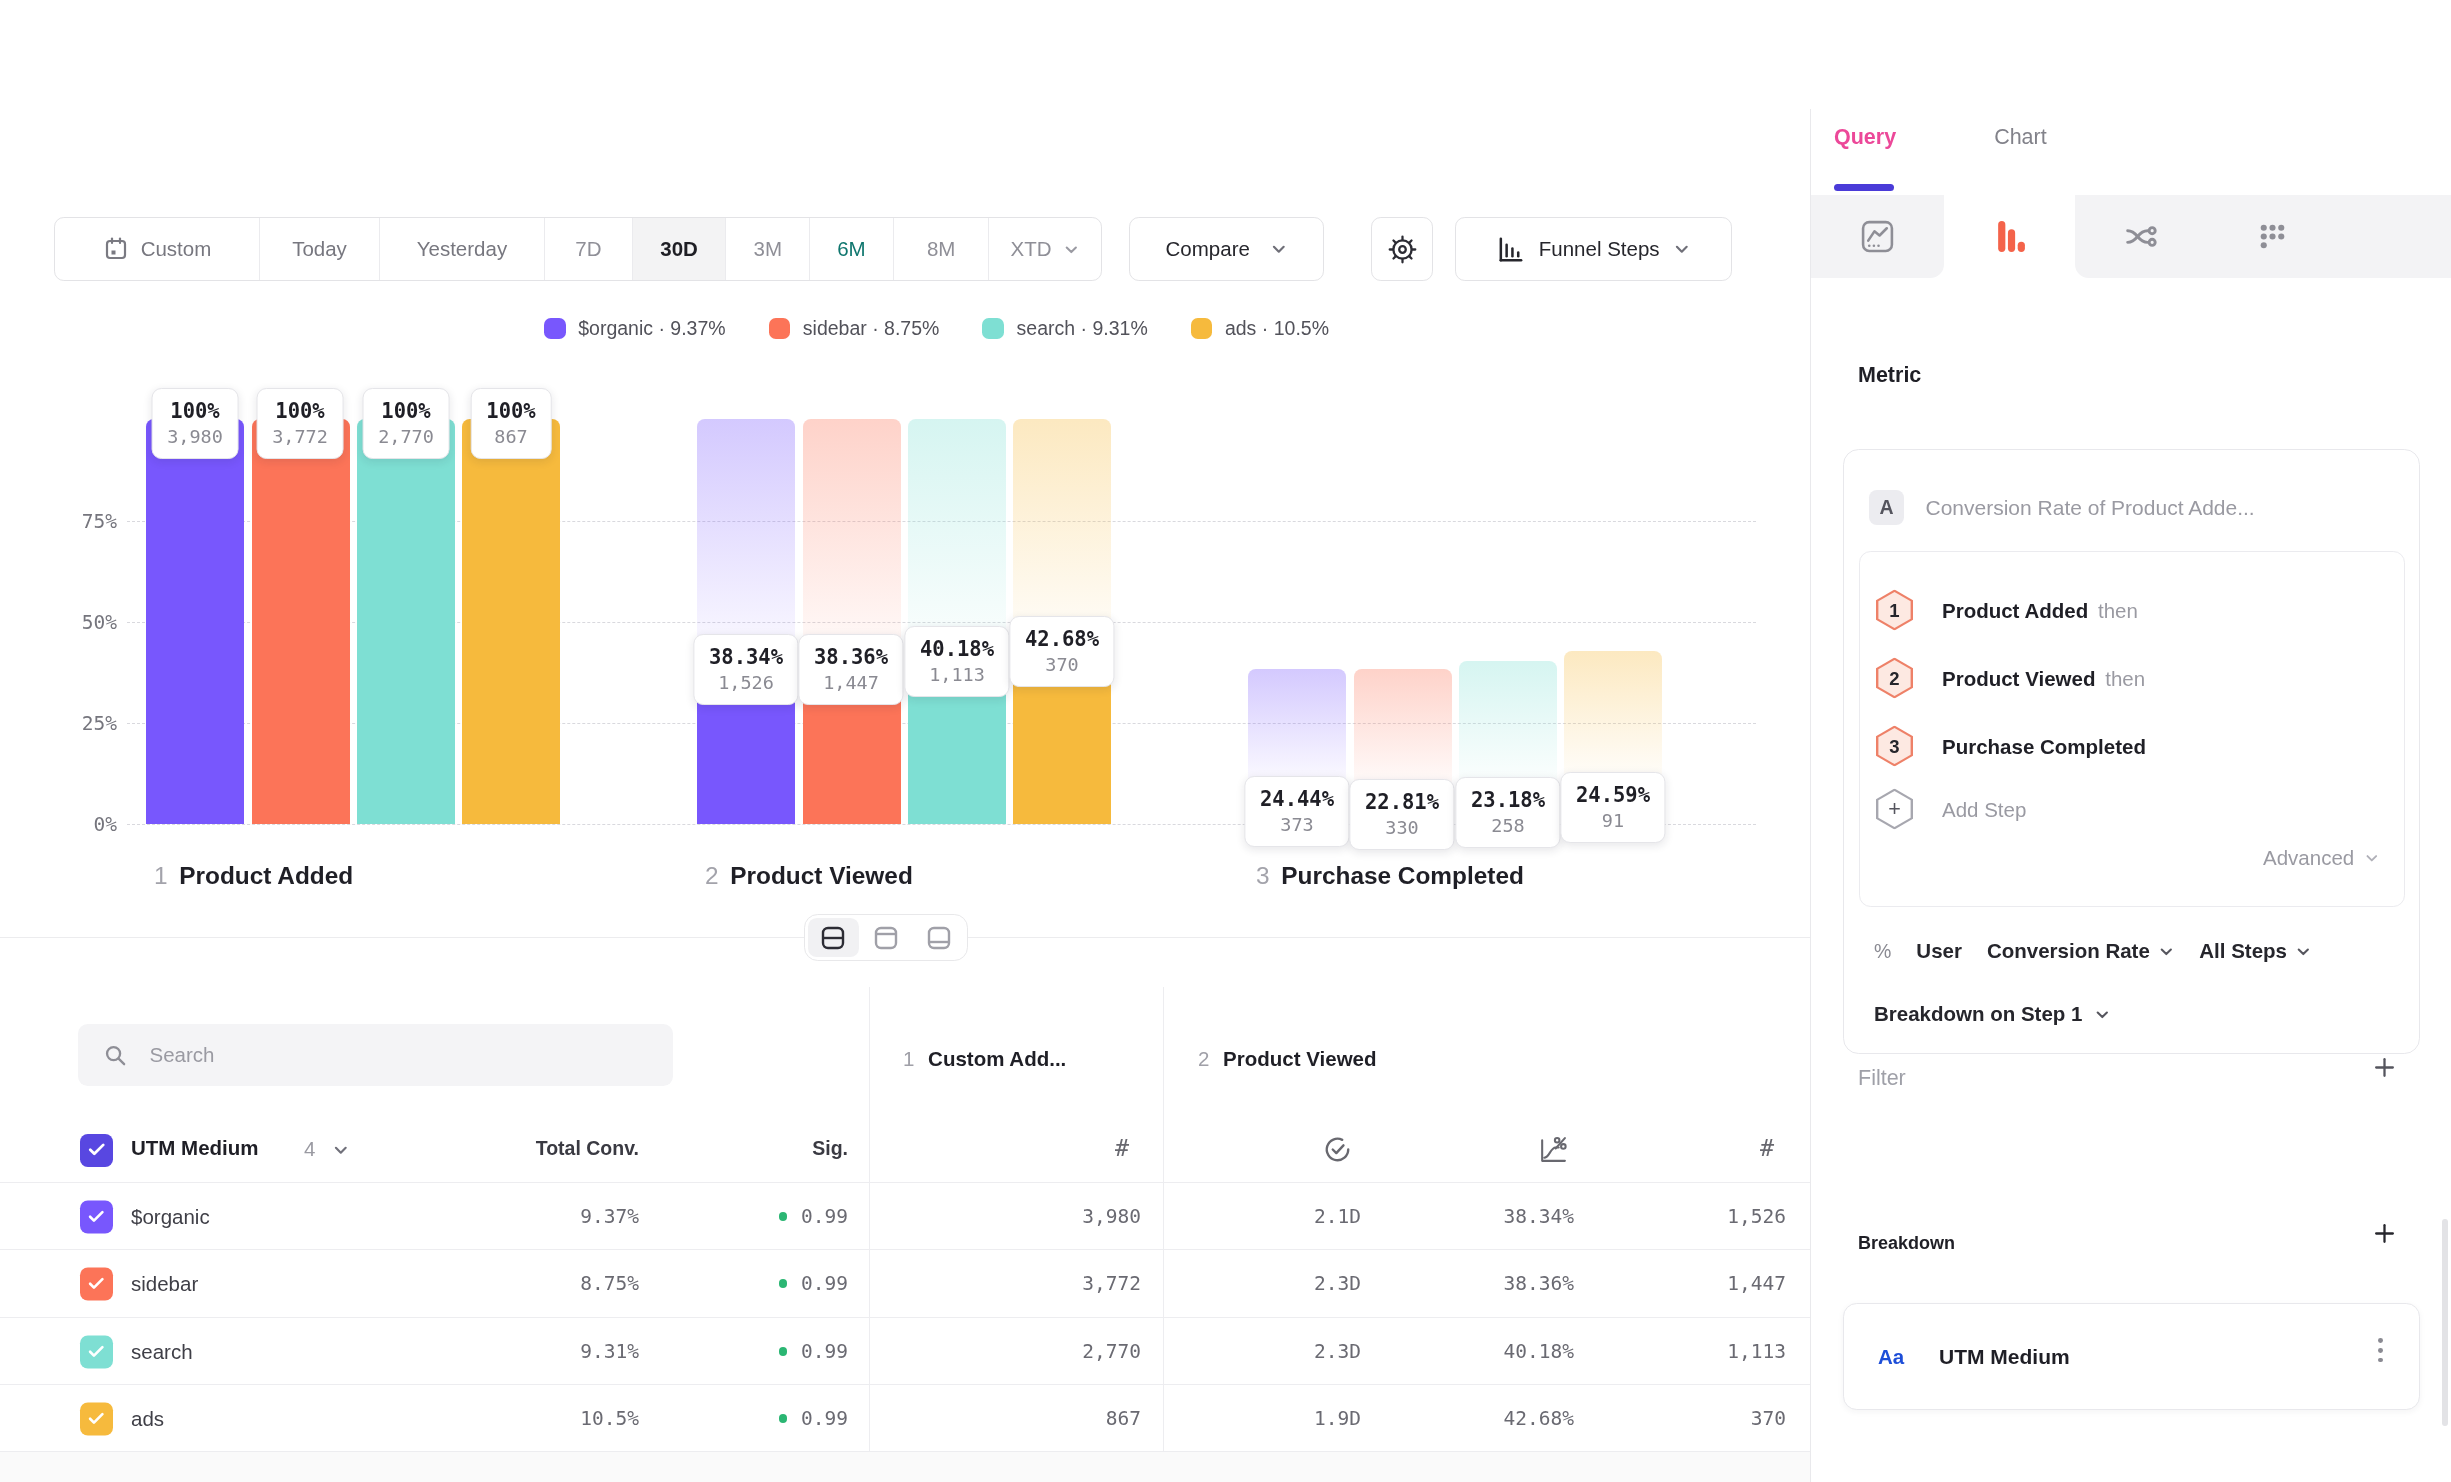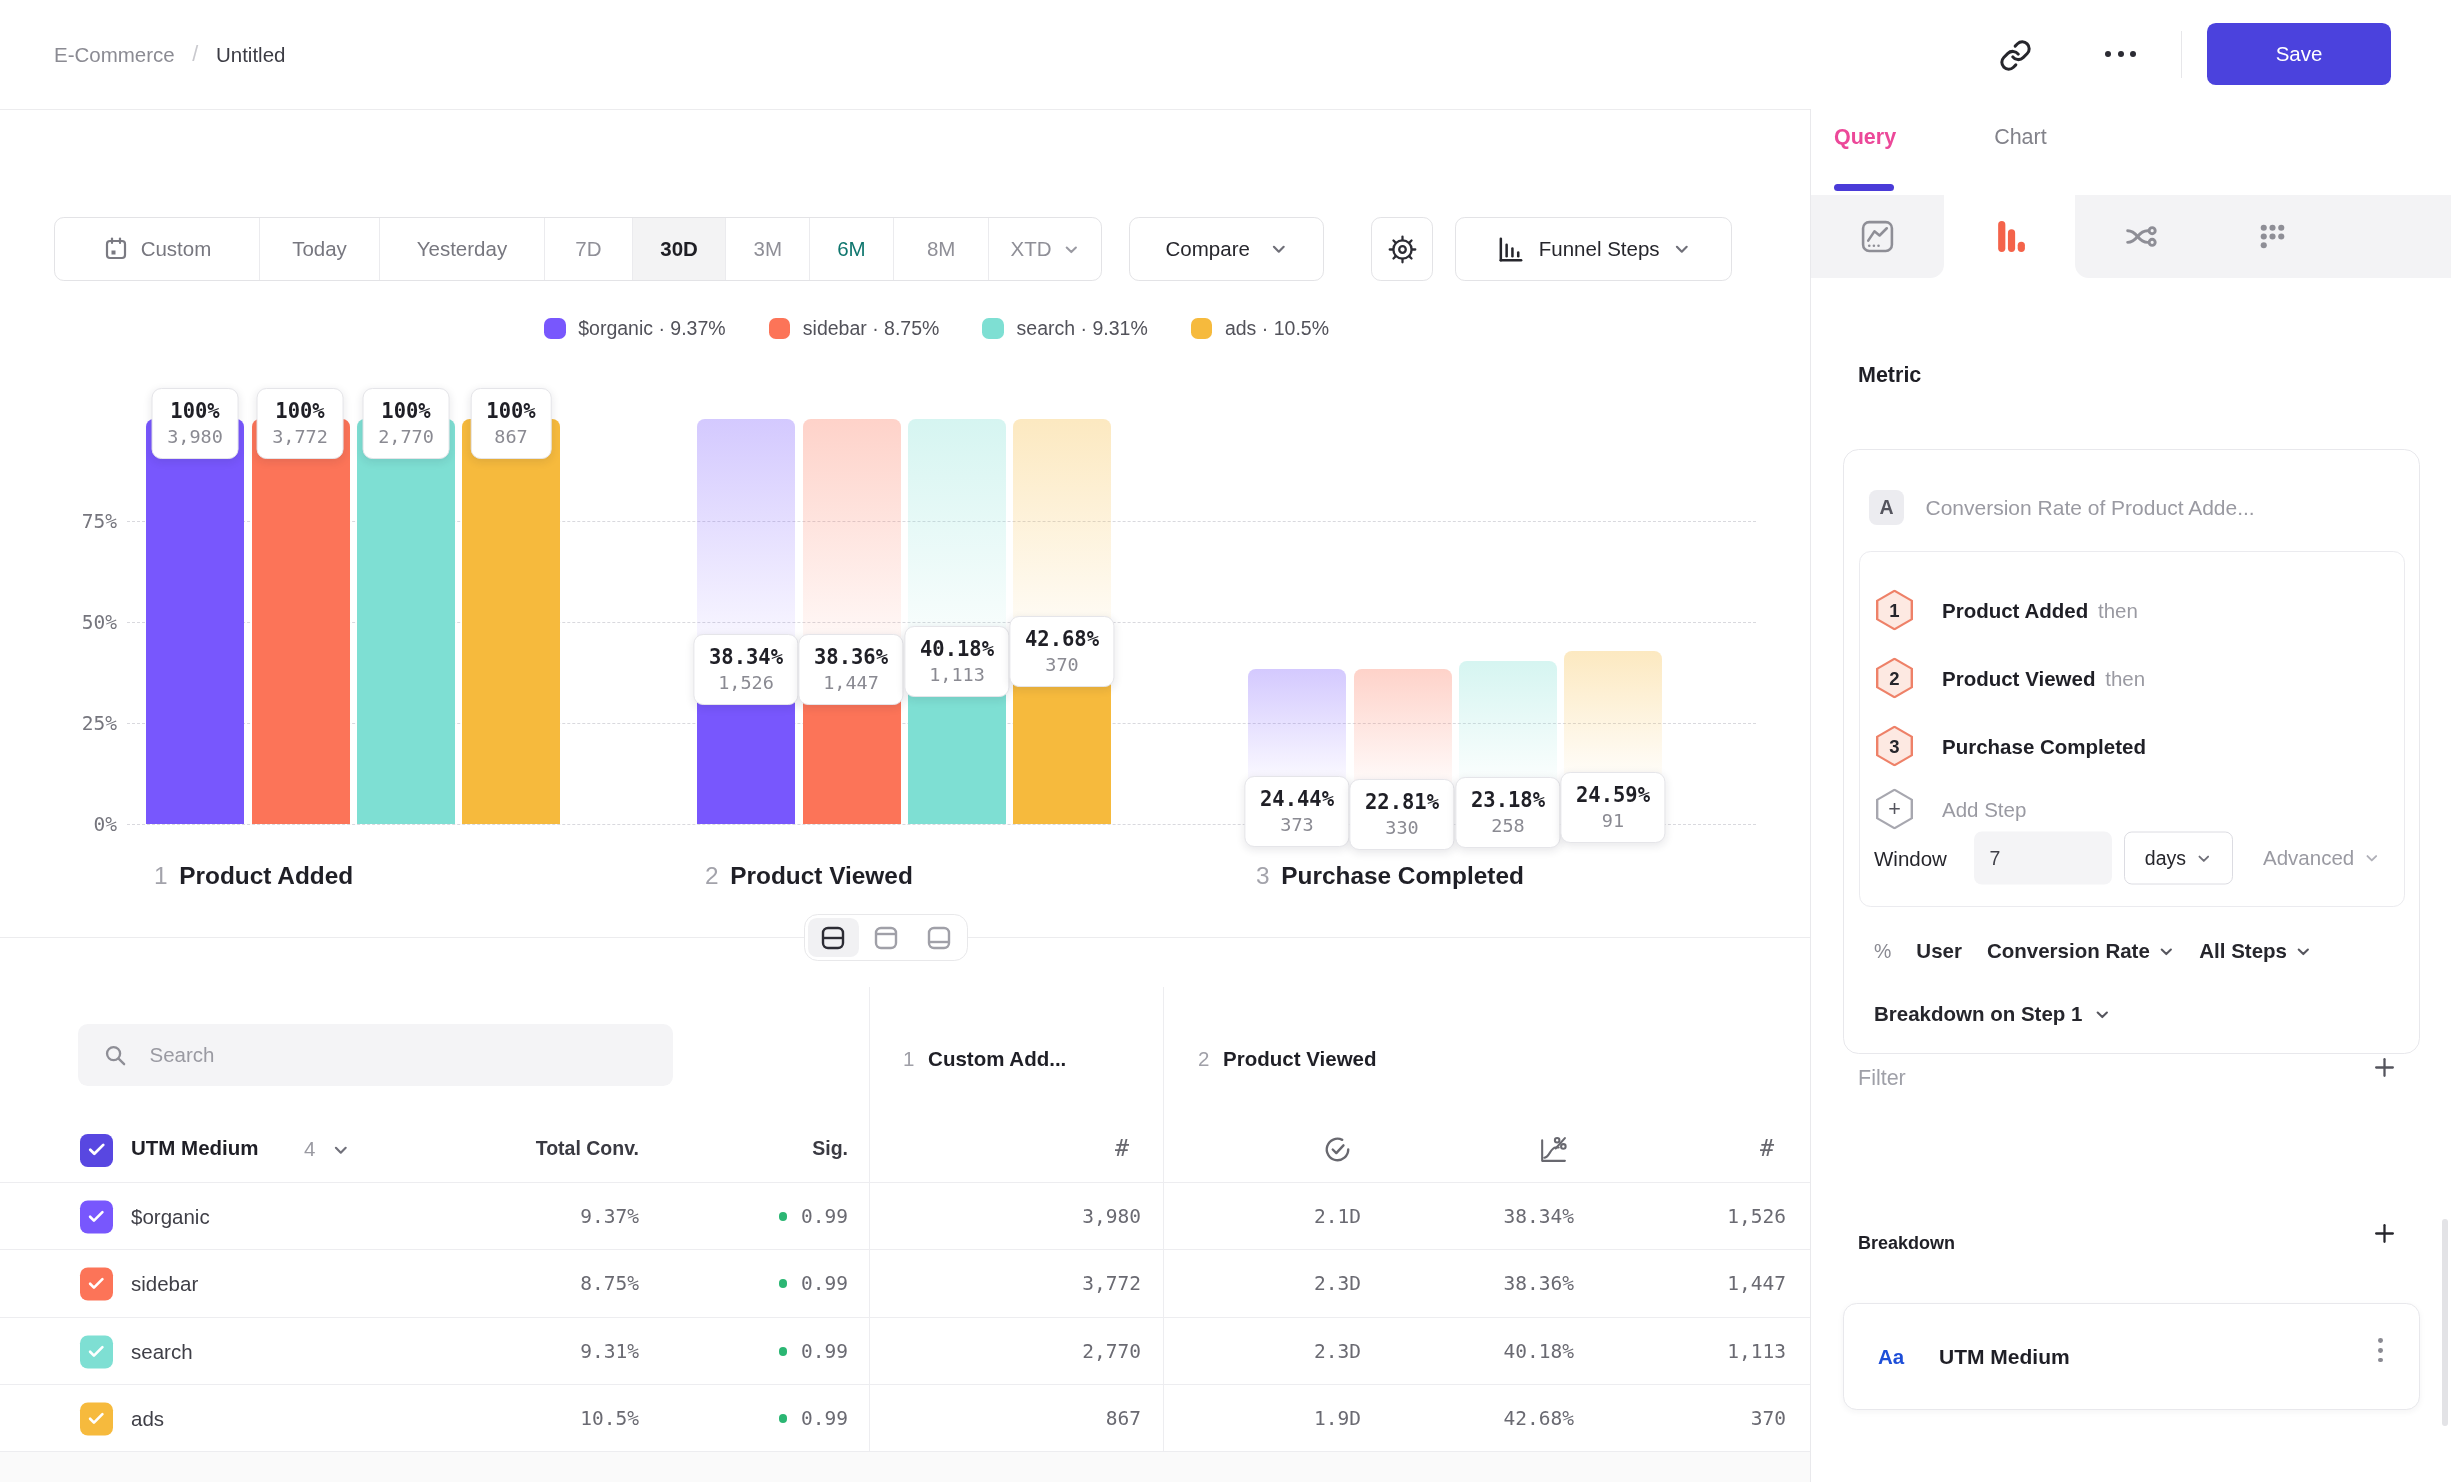--- a/index.html
+++ b/index.html
@@ -125,40 +125,20 @@
   #bd-name{position:absolute;left:1939px;top:1357px;transform:translateY(-50%);font-size:21px;font-weight:700;color:#1f1f26;}
   #bd-kebab{position:absolute;left:2378px;top:1338px;display:flex;flex-direction:column;gap:4.9px;cursor:pointer;}
   #bd-kebab i{width:4.9px;height:4.9px;border-radius:50%;background:#8a8a92;}
   #p-scroll{position:absolute;left:2442px;top:1219px;width:5.9px;height:207px;border-radius:2.9px;background:#e3e3e6;}
 </style>
 </head>
 <body>
 
 <div id="app">
 
-  <div id="topbar">
-    <div id="breadcrumb">
-      <span class="root">E-Commerce</span>
-      <span class="sep">/</span>
-      <span class="cur">Untitled</span>
-    </div>
-    <div id="link-btn">
-      <svg width="33" height="33" viewBox="0 0 24 24" fill="none" stroke="#26262c" stroke-width="2.2" stroke-linecap="round" stroke-linejoin="round">
-        <path d="M10 13a5 5 0 0 0 7.54.54l3-3a5 5 0 0 0-7.07-7.07l-1.72 1.71"></path>
-        <path d="M14 11a5 5 0 0 0-7.54-.54l-3 3a5 5 0 0 0 7.07 7.07l1.71-1.71"></path>
-      </svg>
-    </div>
-    <div id="more-btn">
-        <i></i>
-        <i></i>
-        <i></i>
-      </div>
-    <div id="topbar-div"></div>
-    <div id="save-btn">Save</div>
-  </div>
 
   <div id="range-ctl">
       <div class="seg">
         <svg width="26" height="26" viewBox="0 0 26 26" fill="none" stroke="#7a7a82" stroke-width="2.2" stroke-linecap="round">
           <rect x="4" y="5" width="18" height="17" rx="3"></rect>
           <line x1="9" y1="2.5" x2="9" y2="7"></line>
           <line x1="17" y1="2.5" x2="17" y2="7"></line>
           <rect x="8.5" y="14.5" width="4" height="4" fill="#7a7a82" stroke="none"></rect>
         </svg>
         <span>Custom</span>
@@ -544,30 +524,20 @@
       </div>
       <div class="q-step" style="top: 809px;">
         <span class="hex">
           <span class="ho" style="background:#a7a7af"></span>
           <span class="hi" style="background:#fff;color:#55555e;font-size:21.5px;font-weight:400;">+</span>
         </span>
         <span class="nm" style="color:#9a9aa2;font-weight:500;">Add Step</span>
       </div>
     </div>
 
-  <div id="window-row">
-    <span id="window-label">Window</span>
-    <input id="window-input" value="7" style="">
-    <div id="days-btn">
-      <span>days</span>
-      <svg width="15.6" height="15.6" viewBox="0 0 18 18" fill="none" stroke="#6f6f78" stroke-width="2.2" stroke-linecap="round" stroke-linejoin="round">
-          <polyline points="4,7 9,12 14,7"></polyline>
-        </svg>
-    </div>
-  </div>
   <div id="advanced">
     <span>Advanced</span>
     <svg width="15.6" height="15.6" viewBox="0 0 18 18" fill="none" stroke="#b0b0b8" stroke-width="2.2" stroke-linecap="round" stroke-linejoin="round">
         <polyline points="4,7 9,12 14,7"></polyline>
       </svg>
   </div>
 
   <div id="measure-row">
     <span class="sym">%</span>
     <span class="dk">User</span>

